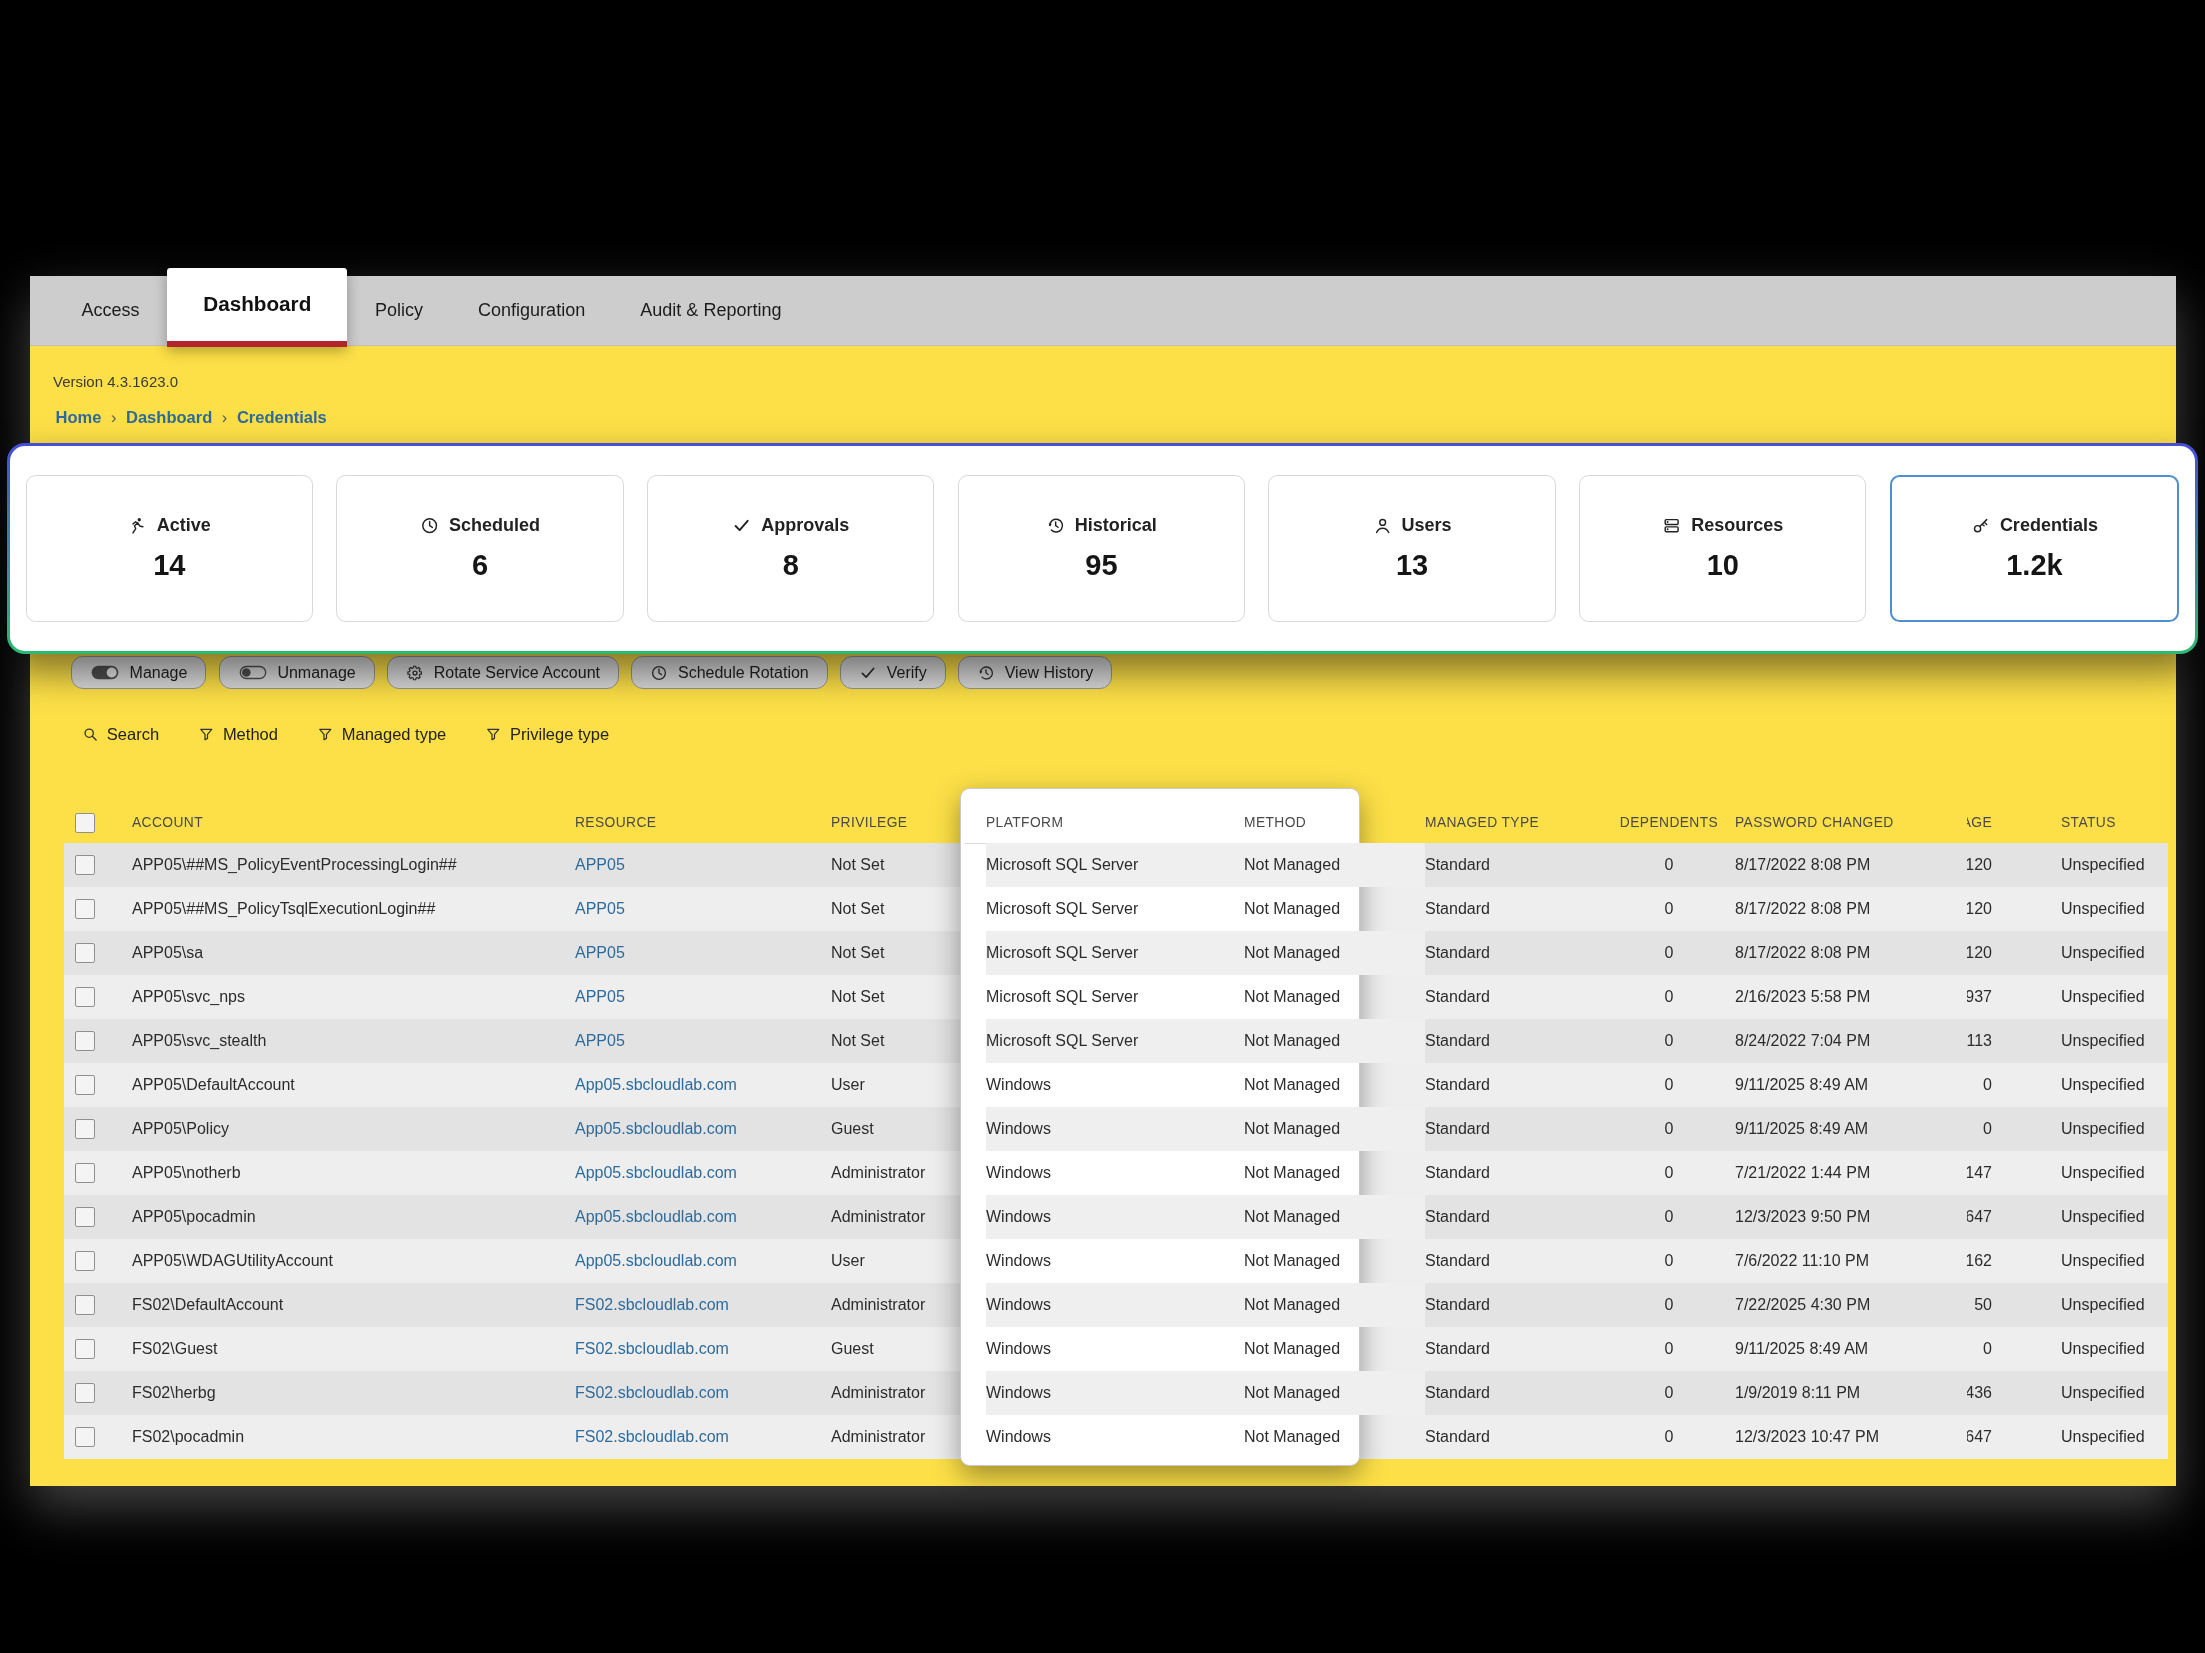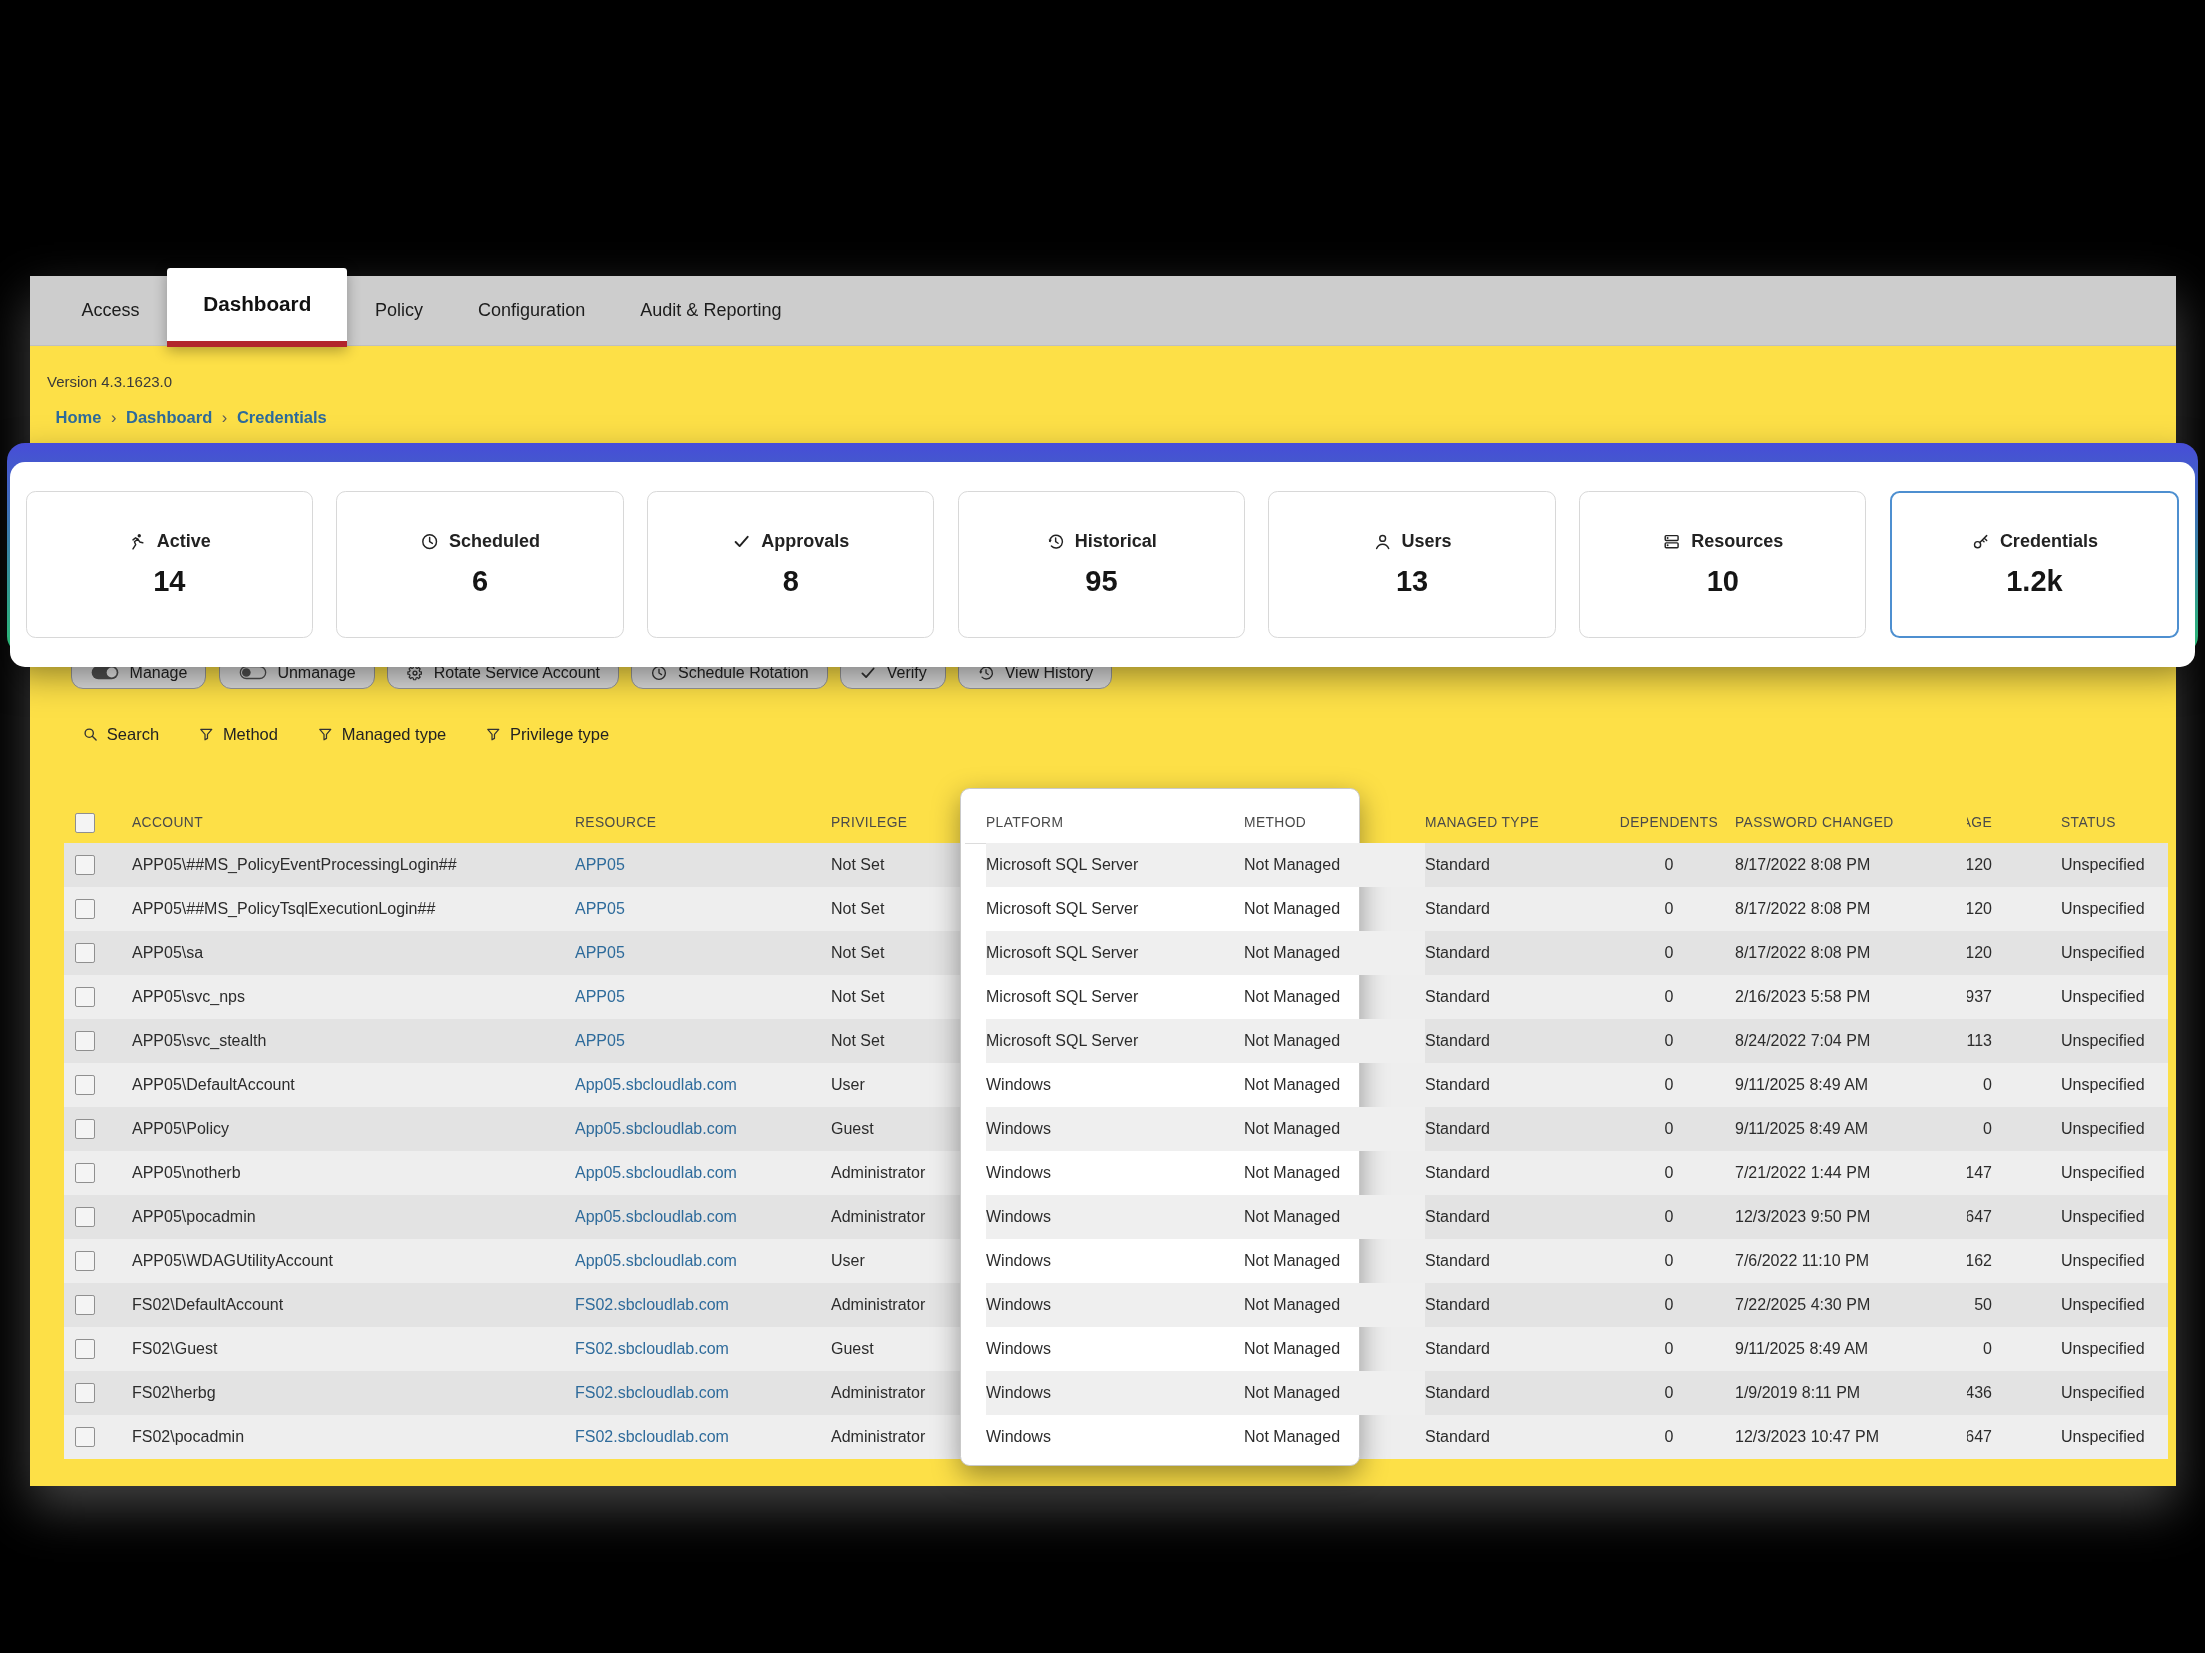--- a/index.html
+++ b/index.html
@@ -16,34 +16,34 @@
     border-bottom:1.4px solid #bfbfbf; display:flex; align-items:center;
     padding-left:24px; overflow:visible; z-index:5; }
   .tab { padding:0 27.6px; font-size:18px; color:#1c1c1c; cursor:default;
     display:flex; align-items:center; height:100%; }
   .tab.active { align-self:flex-start; margin-top:-8.3px; height:79px;
     background:#fff; font-weight:bold; font-size:20.7px; color:#111;
     border-bottom:6.2px solid var(--tab-underline);
     border-radius:3.4px 3.4px 0 0; box-shadow:0 3.4px 13.8px rgba(0,0,0,.3);
     padding:0 36px; z-index:6; }
 
-  .version { position:absolute; left:17px; top:97px; font-size:15px; color:#3a3a3a; }
+  .version { position:absolute; left:23px; top:97px; font-size:15px; color:#3a3a3a; }
 
   .breadcrumb { position:absolute; left:25.5px; top:132px; display:flex;
     align-items:center; font-size:16.5px; font-weight:bold; color:var(--link); }
   .bc-sep { color:#5a5a5a; font-weight:normal; padding:0 9.6px; font-size:16.5px; }
   .bc-item { cursor:pointer; }
 
   
   .highlight { position:absolute; left:6.9px; top:443px; width:2191px; height:211px;
     border-radius:18px; padding:2.8px;
     background:linear-gradient(180deg, var(--hl-top), var(--hl-bottom));
     box-shadow:0 18px 38px rgba(0,0,0,.5); z-index:20; }
   .highlight-inner { width:100%; height:100%; background:#fff; border-radius:15px;
-    display:flex; align-items:center; gap:23.4px; padding:0 16px;margin-top:16px; }
+    display:flex; align-items:center; gap:23.4px; padding:0 16px; }
   .card { flex:1; height:147px; background:#fff; border:1.4px solid #d8d8d8;
     border-radius:9.6px; display:flex; flex-direction:column; align-items:center;
     justify-content:center; gap:12.4px; cursor:pointer; }
   .card.selected { border:2.1px solid var(--sel-border); }
   .card-top { display:flex; align-items:center; gap:9.6px; font-size:18px;
     font-weight:600; color:#222; }
   .card-top .icon svg { width:19.3px; height:19.3px; color:#222; display:block; }
   .card-value { font-size:29px; font-weight:bold; color:#151515; }
 
   

